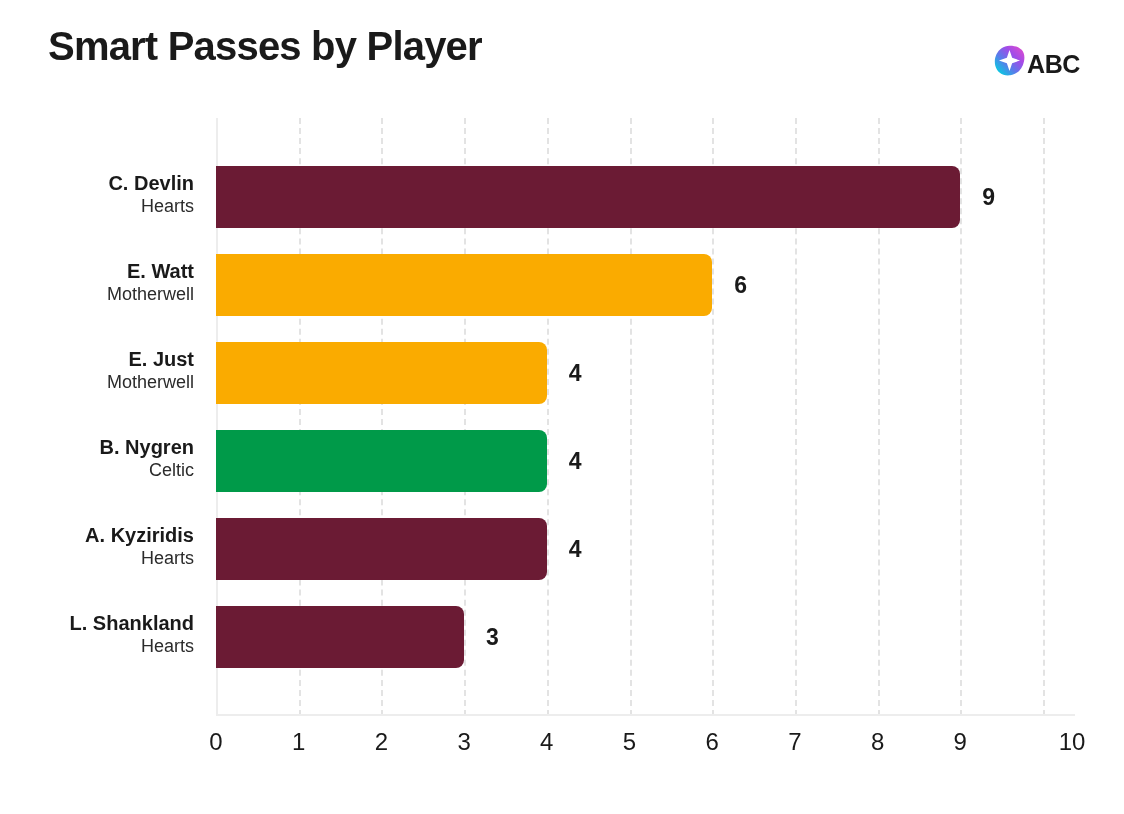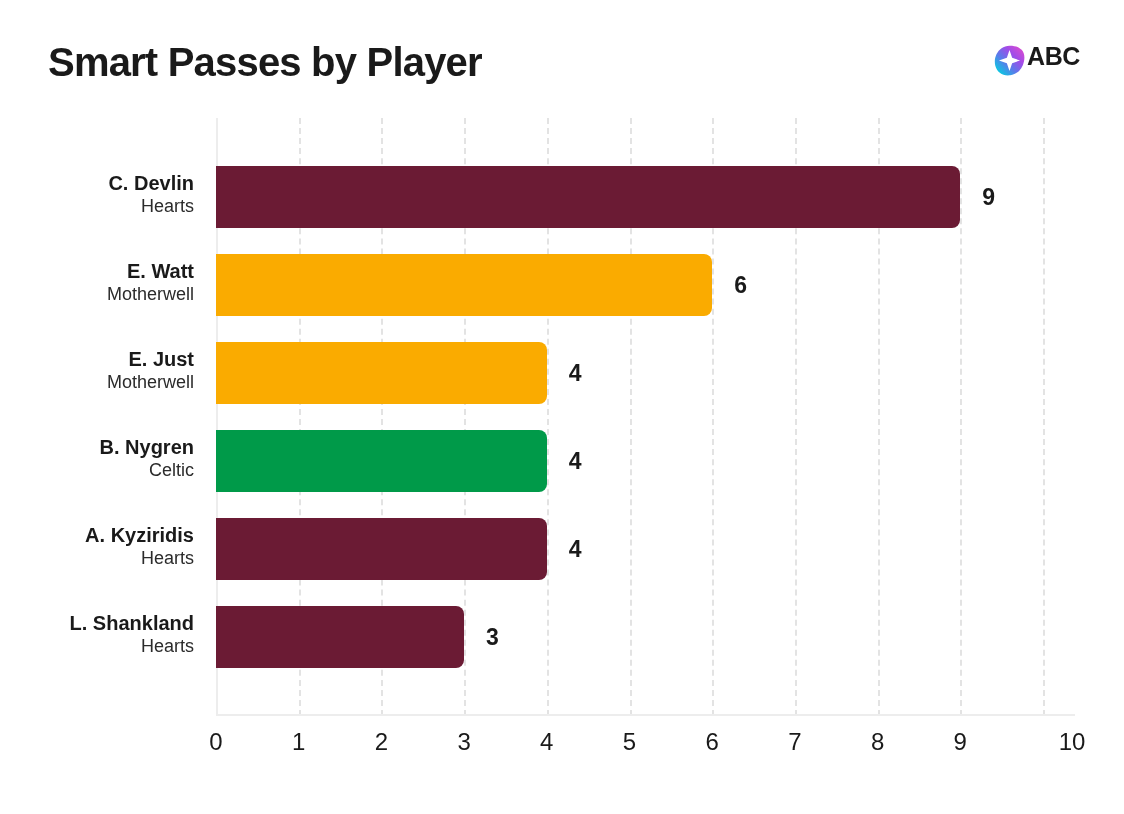--- a/index.html
+++ b/index.html
@@ -19,34 +19,34 @@
     position: relative;
     width: 1124px;
     height: 814px;
     background: #FFFFFF;
   }
 
   
   #chart-title {
     position: absolute;
     left: 48px;
-    top: 40px;
+    top: 24px;
     font-size: 40px;
     font-weight: bold;
     letter-spacing: -0.8px;
     color: #1A1A1A;
     white-space: nowrap;
   }
 
   #brand-logo {
     position: absolute;
     right: 44px;
     top: 44px;
     display: flex;
-    align-items: flex-start;
+    align-items: flex-end;
     gap: 1px;
   }
   #brand-mark {
     width: 33px;
     height: 33px;
     display: block;
   }
   #brand-name {
     font-size: 25px;
     font-weight: bold;

